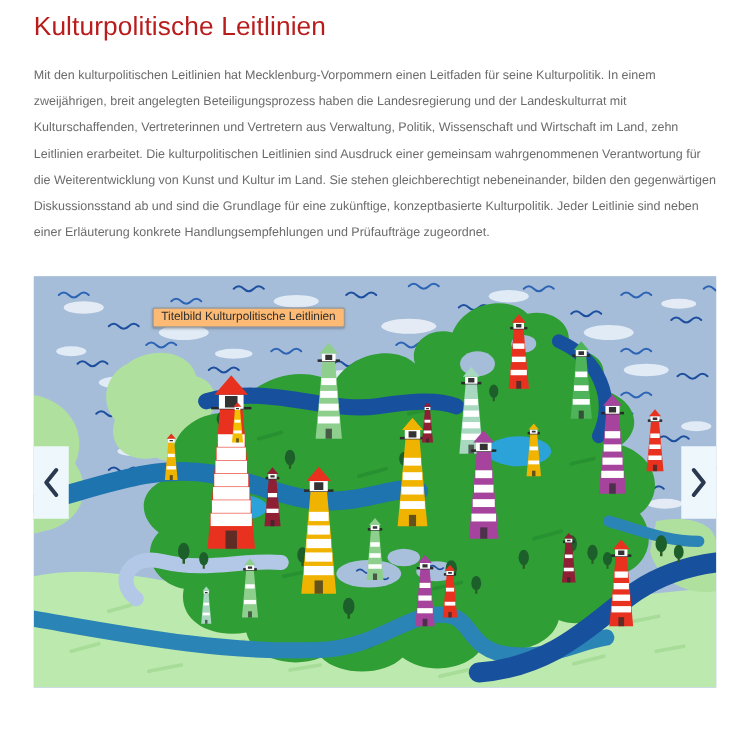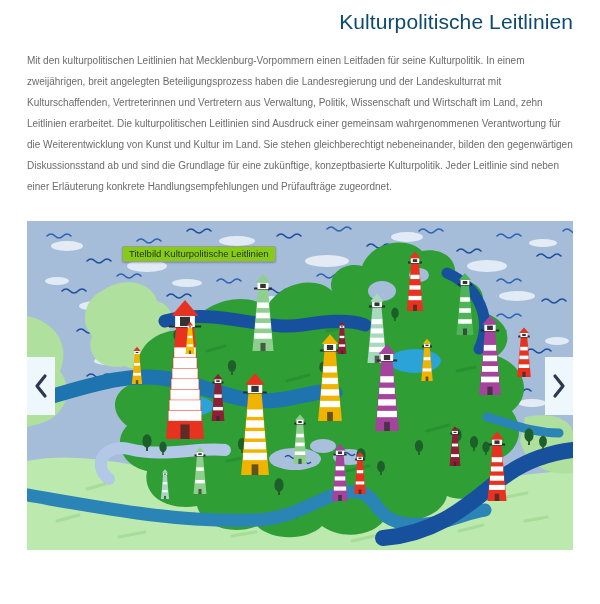--- a/index.html
+++ b/index.html
@@ -5,34 +5,34 @@
   html,body{margin:0;padding:0;background:#ffffff;}
   body{
     width:600px;height:604px;overflow:hidden;
     font-family:"Liberation Sans","DejaVu Sans",sans-serif;
     -webkit-font-smoothing:antialiased;
   }
   .wrap{padding:0 27px;}
   h1.page-title{
     margin:0;padding:8px 0 0 0;
     font-size:21px;line-height:28px;font-weight:500;
-    color:#0c4a6e;letter-spacing:.1px;text-align:right;
+    color:#b91c1c;letter-spacing:.1px;
   }
   p.intro{
     margin:14px 0 0 0;
     font-size:10px;line-height:21px;color:#6b6b6b;
   }
   figure.carousel{margin:24px 0 0 0;padding:0;position:relative;width:546px;}
   .stage{
     position:relative;width:546px;height:329px;overflow:hidden;background:#a6bdd9;
   }
   .stage svg{display:block;}
   .tooltip{
     position:absolute;left:95px;top:25px;
-    background:#84cc16;border:1px solid #9b9b9b;border-radius:2px;
+    background:#fdba74;border:1px solid #9b9b9b;border-radius:2px;
     box-shadow:0 1px 2px rgba(0,0,0,.25);
     font-size:9.5px;line-height:12px;color:#2e2e2e;
     padding:1px 6px;white-space:nowrap;
   }
   button.nav{
     position:absolute;top:136px;width:28px;height:58px;
     background:#edf7fc;border:none;margin:0;padding:0;cursor:pointer;
     display:flex;align-items:center;justify-content:center;
   }
   button.nav.prev{left:0;}

